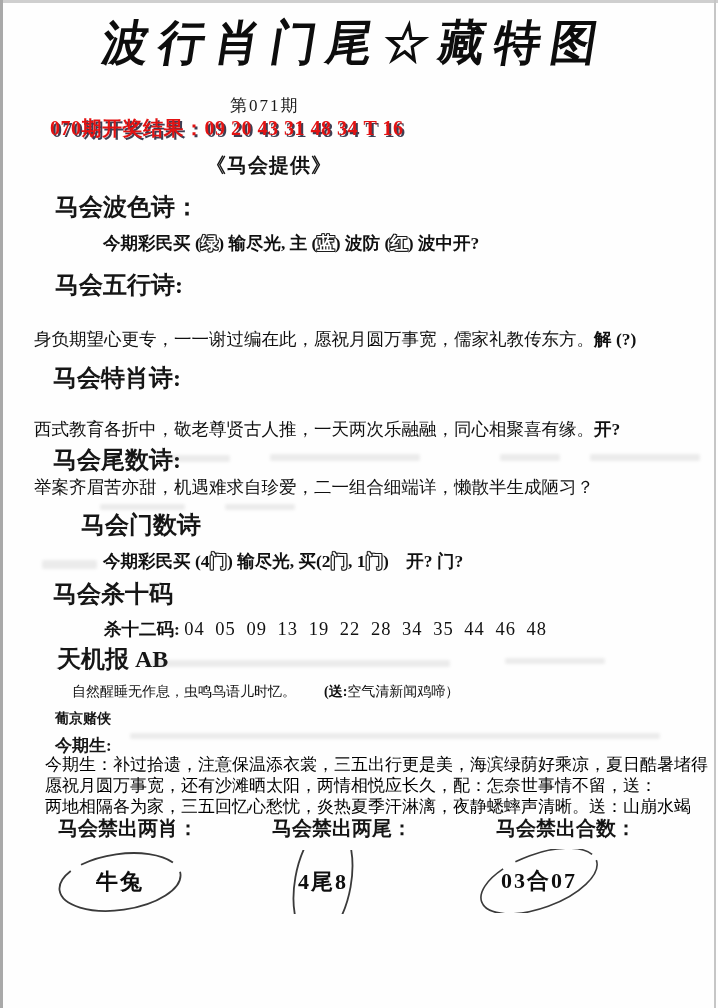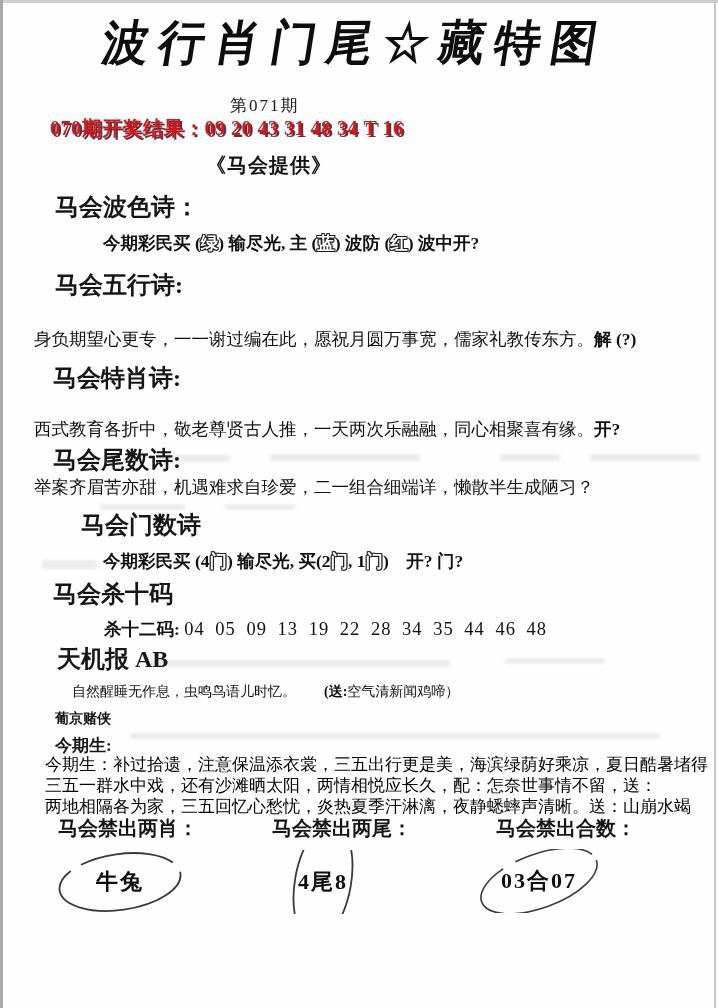--- a/index.html
+++ b/index.html
@@ -102,21 +102,21 @@
     <span class="seg-b">杀十二码:</span>
     <span class="kill-nums">04 05 09 13 19 22 28 34 35 44 46 48</span>
   </div>
 
   <div class="abs lbl lbl-tianji">天机报 AB</div>
   <div class="abs poem poem-tianji"><span class="seg-n">自然醒睡无作息，虫鸣鸟语儿时忆。</span><span class="seg-b">　　(送:</span><span class="seg-n">空气清新闻鸡啼）</span></div>
 
   <div class="abs lbl lbl-pujing">葡京赌侠</div>
   <div class="abs lbl lbl-sheng">今期生:</div>
   <div class="abs para para-1">今期生：补过拾遗，注意保温添衣裳，三五出行更是美，海滨绿荫好乘凉，夏日酷暑堵得</div>
-  <div class="abs para para-2">三五一群水中戏，还有沙滩晒太阳，两情相悦应长久，配：怎奈世事情不留，送：</div>
+  <div class="abs para para-2">愿祝月圆万事宽，还有沙滩晒太阳，两情相悦应长久，配：怎奈世事情不留，送：</div>
   <div class="abs para para-3">两地相隔各为家，三五回忆心愁忧，炎热夏季汗淋漓，夜静蟋蟀声清晰。送：山崩水竭</div>
 
   <div class="abs ban-lbl ban-1">马会禁出两肖：</div>
   <div class="abs ban-lbl ban-2">马会禁出两尾：</div>
   <div class="abs ban-lbl ban-3">马会禁出合数：</div>
 
   <div class="ring ring-1">
     <svg width="130" height="64" viewBox="0 0 130 64">
       <ellipse cx="65" cy="32" rx="61" ry="28" fill="none" stroke="#3a3a3a" stroke-width="1.8" stroke-dasharray="168 12 95 12" transform="rotate(-8 65 32)"></ellipse>
     </svg>

